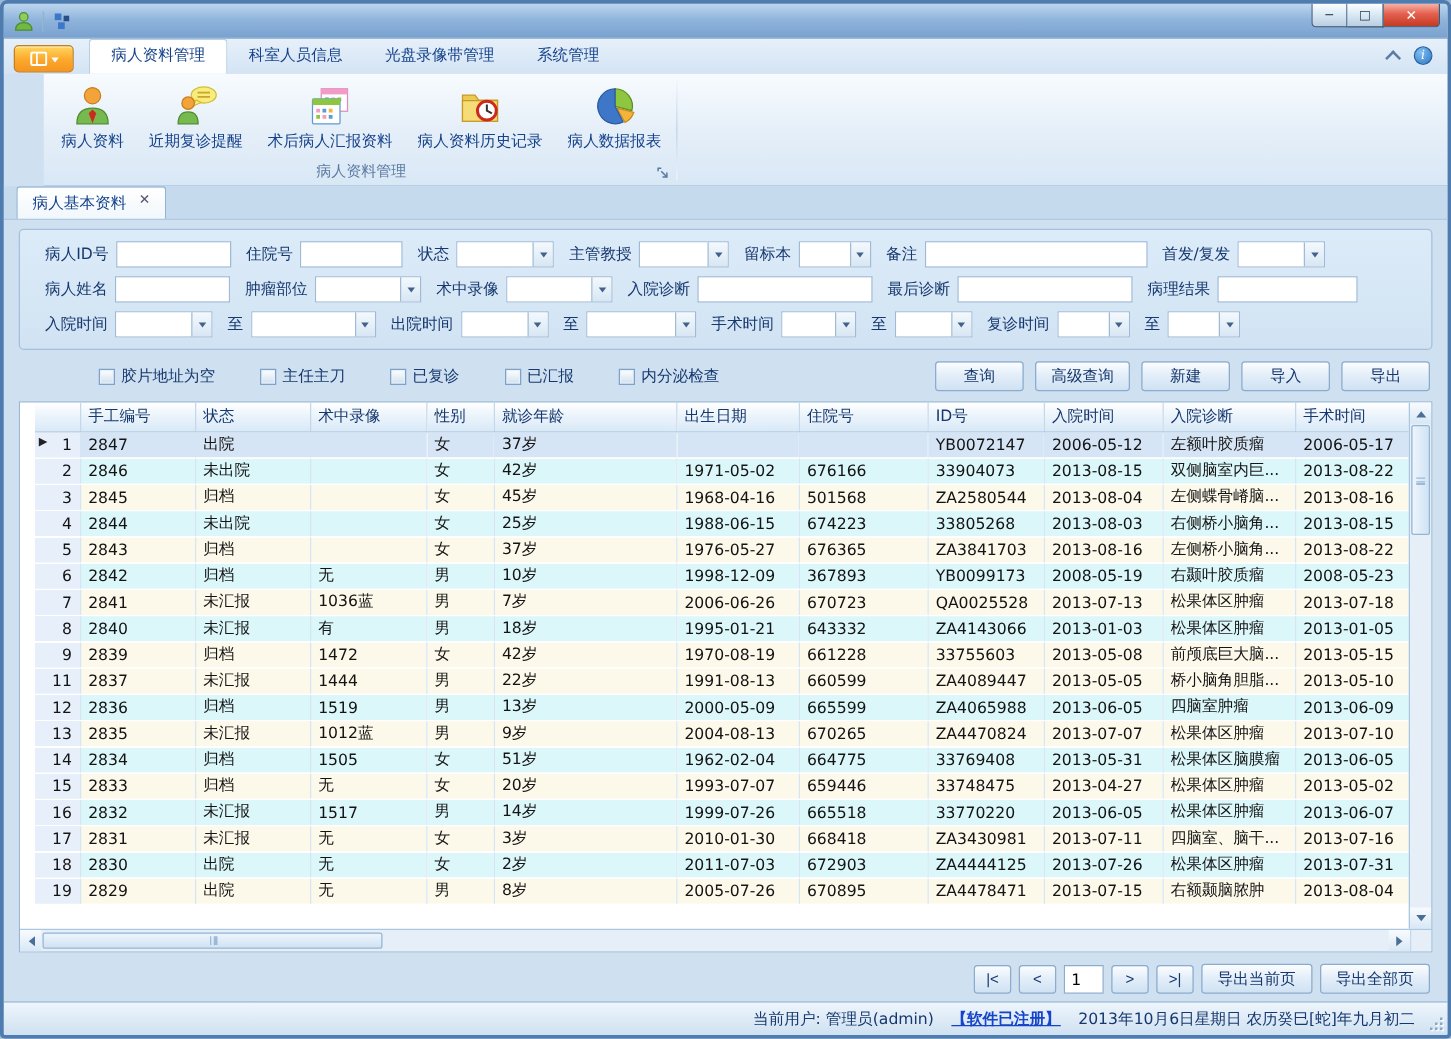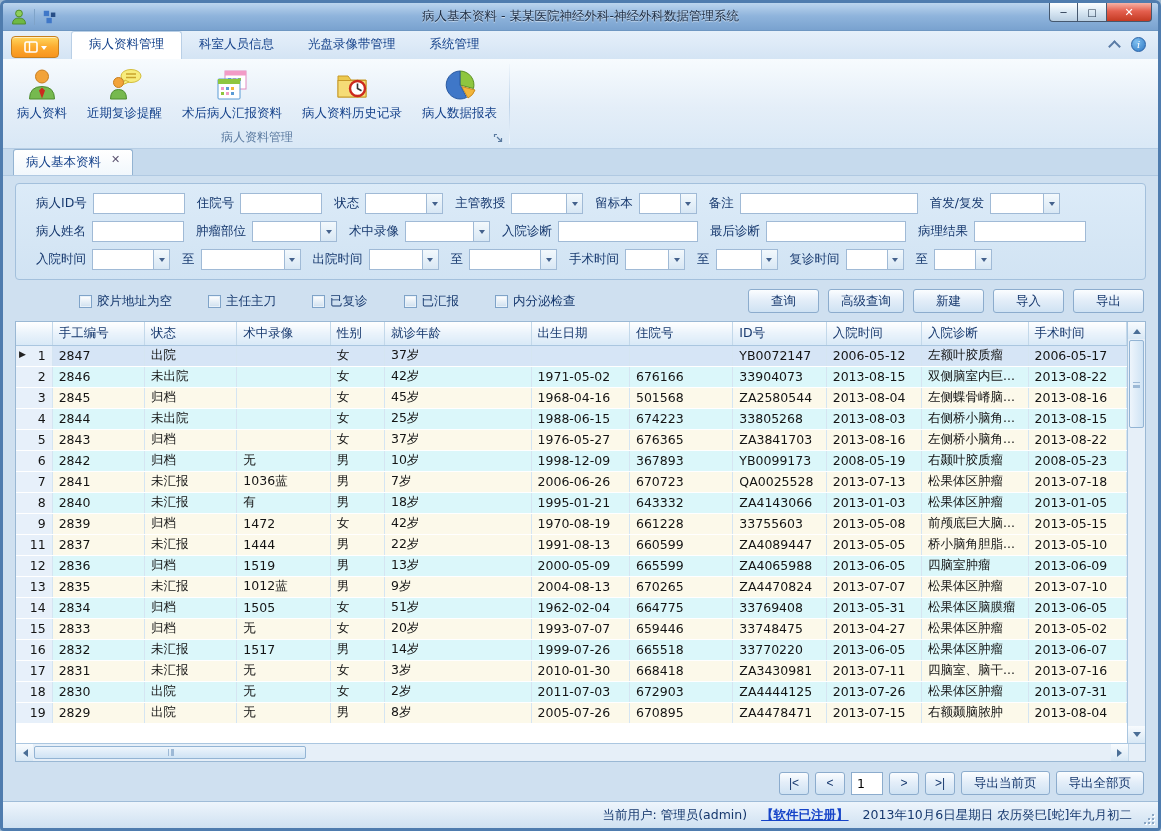--- a/index.html
+++ b/index.html
@@ -74,21 +74,21 @@
     width:15px; height:15px; border-radius:50%;
     background:radial-gradient(circle at 35% 30%, #7fc0f0, #2f78c4);
     border:1px solid #2a62a6; color:#fff; font-size:10px; font-style:italic;
     display:flex; align-items:center; justify-content:center; font-family:"DejaVu Serif",serif;
   }
   
   .ribbon {
     height:90px; flex:0 0 90px;
     background:linear-gradient(#f7fbfe,#e4eef8 55%,#d9e8f6);
     border-bottom:1px solid #b6cde4;
-    display:flex; padding:3px 4px 0;
+    display:flex; padding:3px 4px 0;margin-left:32px;
   }
   .ribbon-group { display:flex; flex-direction:column; }
   .ribbon-buttons { display:flex; align-items:flex-start; flex:1; }
   .ribbon-btn {
     display:flex; flex-direction:column; align-items:center;
     padding:4px 9px 2px; border:1px solid transparent; border-radius:3px;
   }
   .ribbon-icon { width:36px; height:36px; }
   .ribbon-btn-label { font-size:12.5px; color:#15428b; margin-top:2px; white-space:nowrap; }
   .group-footer {
@@ -136,21 +136,21 @@
   .actions { margin-left:auto; display:flex; gap:9px; margin-right:2px; }
   .btn {
     min-width:71px; height:24px; border:1px solid #8caccd; border-radius:3px;
     background:linear-gradient(#fbfdff,#e4eef9 45%,#cfe2f3);
     font-size:12.5px; color:#16386e; display:flex; align-items:center; justify-content:center;
     padding:0 12px; white-space:nowrap;
   }
   
   .grid-wrap { border:1px solid #9ab8d4; background:#fff; display:flex; flex-direction:column; flex:0 0 441px; }
   .grid-top { display:flex; flex:1; overflow:hidden; }
-  .grid-main { flex:1; overflow:hidden; }
+  .grid-main { flex:1; overflow:hidden;margin-left:12px; }
   table.grid { border-collapse:collapse; table-layout:fixed; width:100%; }
   table.grid th {
     height:23px; background:linear-gradient(#ffffff,#eaf3fb 50%,#d9e9f7);
     border-right:1px solid #c3d8ea; border-bottom:1px solid #aac6e0;
     font-size:12.5px; color:#16386e; font-weight:normal; text-align:left;
     padding:0 6px; white-space:nowrap; overflow:hidden;
   }
   table.grid td {
     height:21px; font-size:12.5px; color:#141414; padding:0 6px;
     border-right:1px solid #d5e5f2; border-bottom:1px solid #ffffff;
@@ -238,21 +238,20 @@
       </span>
       <span class="tb-sep"></span>
       <span class="tb-icon">
         <svg viewBox="0 0 18 18" width="16" height="16">
             <rect x="2" y="2" width="6" height="6" fill="#3f77c8"></rect>
             <rect x="10" y="4" width="5" height="5" fill="#274e86"></rect>
             <rect x="5" y="10" width="6" height="6" fill="#3f77c8"></rect>
           </svg>
       </span>
     </div>
-    <div class="title">病人基本资料 - 某某医院神经外科-神经外科数据管理系统</div>
     <div class="win-controls">
         <div class="win-btn">─</div>
         <div class="win-btn">□</div>
         <div class="win-btn close">✕</div>
       </div>
   </div>
 
   <div class="menubar">
     <div class="app-menu">
       <svg viewBox="0 0 14 12" width="14" height="12">

